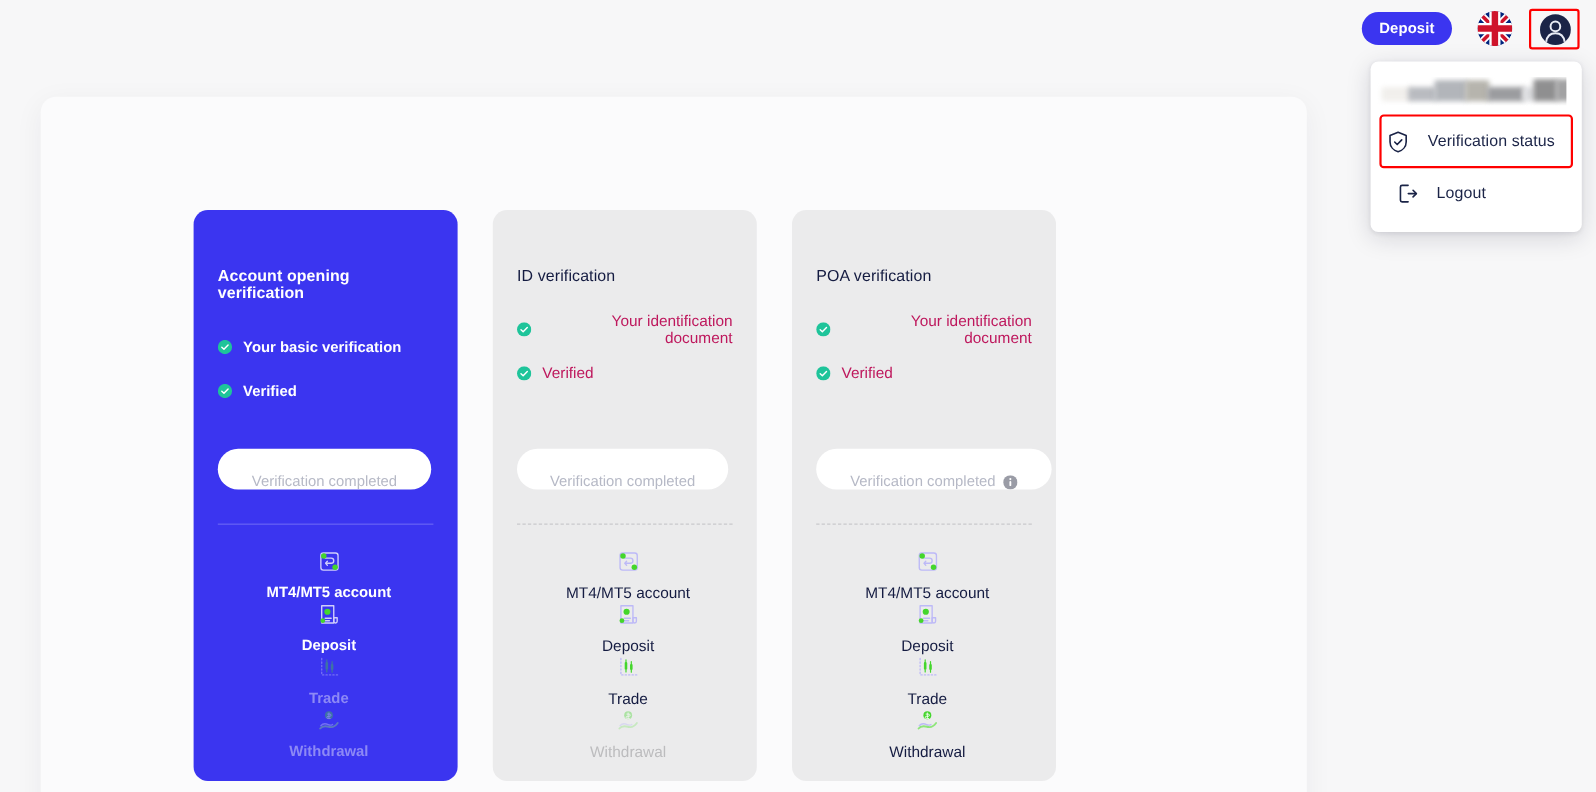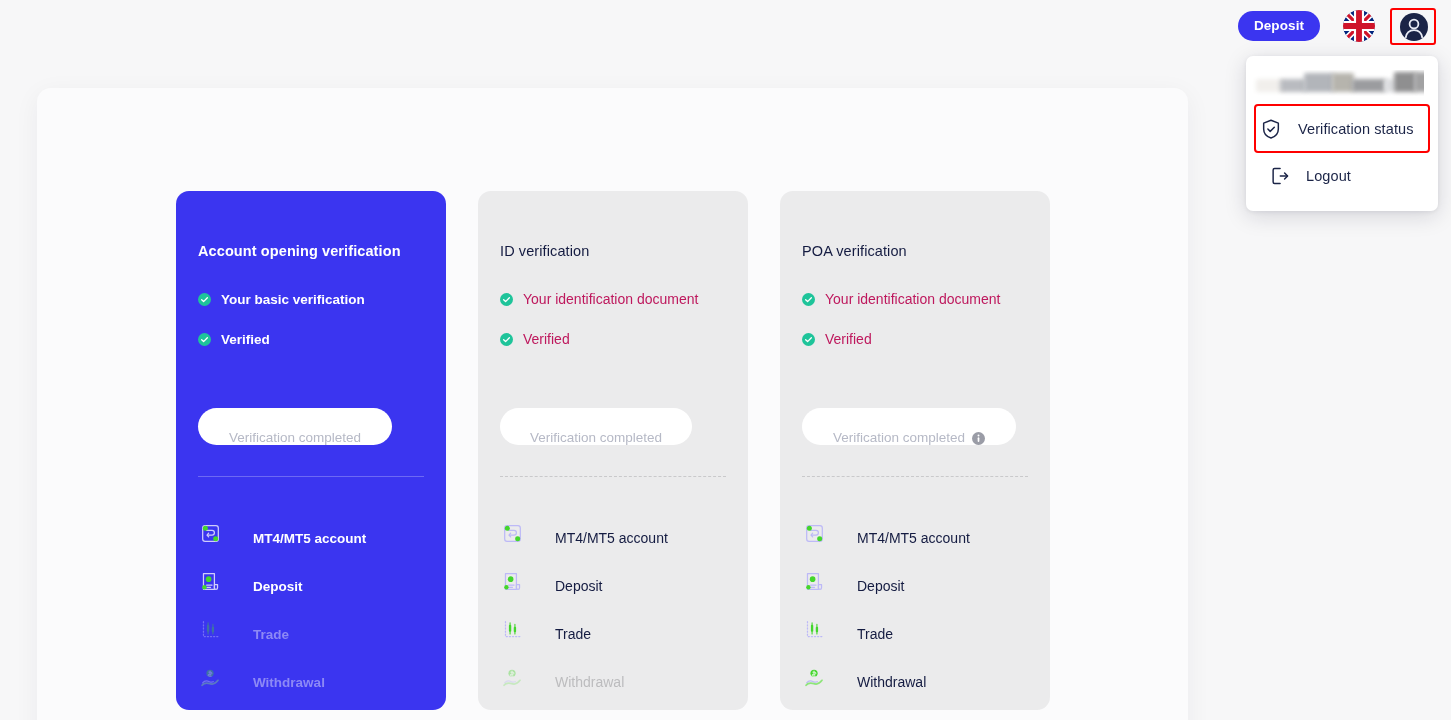--- a/index.html
+++ b/index.html
@@ -136,21 +136,21 @@
   }
 
   
   #cards {
     position: absolute;
     top: 103px; left: 139px;
     display: flex;
     gap: 32px;
   }
   .card {
-    width: 270px;
+    width: 240px;
     min-height: 519px;
     border-radius: 13px;
     padding: 52px 22px 26px 22px;
     position: relative;
   }
   .card.theme-primary { background: #3b35f0; }
   .card.theme-muted   { background: #ebebec; }
 
   .card-title {
     font-size: 14.5px;
@@ -206,24 +206,25 @@
   .divider.dashed { border-top: 1.5px dashed #c9c9cb; height:0; }
 
   .feature-list {
     position: absolute;
     left: 22px; right: 16px;
     top: 307px;
     list-style: none;
   }
   .feature {
     display: flex;
-    align-items: flex-end;
-    gap: 30px;
+    align-items: center;
+    gap: 8px;
     height: 48px;
     font-size: 14px;
+    flex-direction: column;
   }
   .feat-icon { width: 25px; height: 25px; flex:none; display:block; }
   .theme-primary .feature { color:#ffffff; font-weight:bold; font-size:13.5px; }
   .theme-muted   .feature { color:#141b41; }
   .theme-primary .feature.dim { color:#8d89f5; }
   .theme-muted   .feature.dim { color:#bcbcbe; }
   .feature.dim .feat-icon { opacity:.38; }
 </style>
 </head>
 <body>

